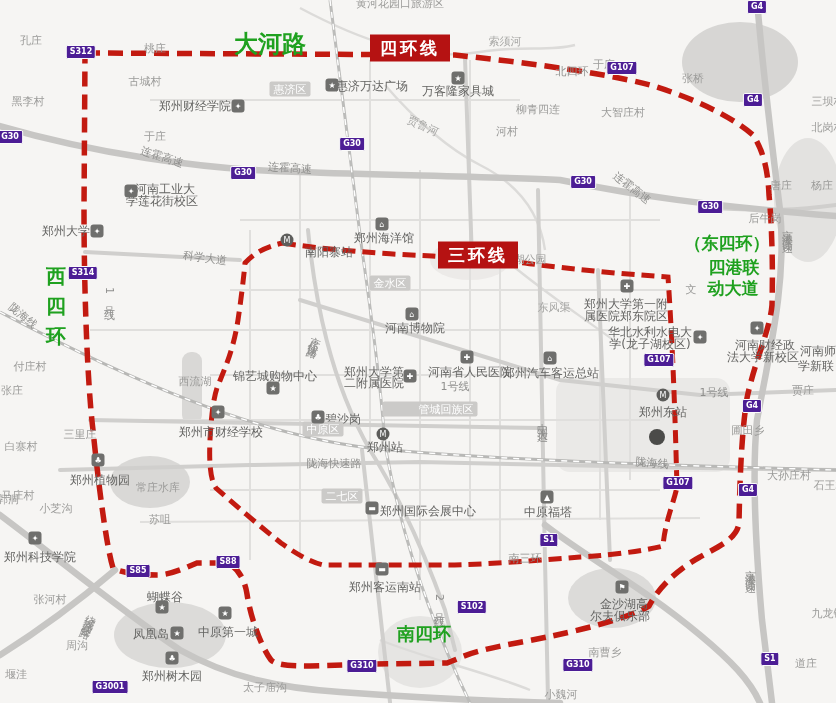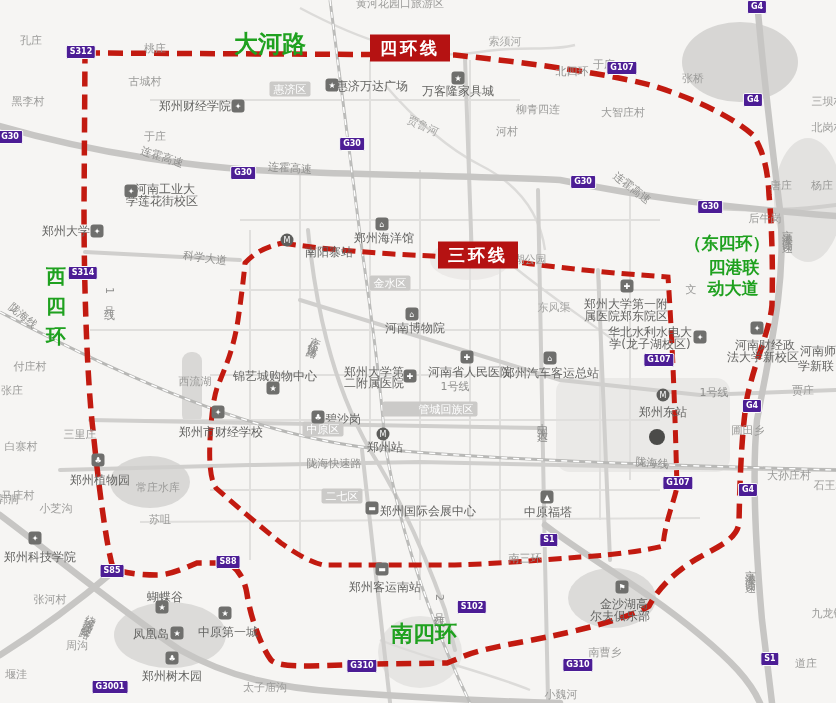--- a/index.html
+++ b/index.html
@@ -236,21 +236,21 @@
       <span class="shield" style="left: 678px; top: 483px; transform: translate(-50%, -50%);">G107</span>
       <span class="shield" style="left: 757px; top: 7px; transform: translate(-50%, -50%);">G4</span>
       <span class="shield" style="left: 753px; top: 100px; transform: translate(-50%, -50%);">G4</span>
       <span class="shield" style="left: 752px; top: 406px; transform: translate(-50%, -50%);">G4</span>
       <span class="shield" style="left: 748px; top: 490px; transform: translate(-50%, -50%);">G4</span>
       <span class="shield" style="left: 549px; top: 540px; transform: translate(-50%, -50%);">S1</span>
       <span class="shield" style="left: 770px; top: 659px; transform: translate(-50%, -50%);">S1</span>
       <span class="shield" style="left: 472px; top: 607px; transform: translate(-50%, -50%);">S102</span>
       <span class="shield" style="left: 81px; top: 52px; transform: translate(-50%, -50%);">S312</span>
       <span class="shield" style="left: 83px; top: 273px; transform: translate(-50%, -50%);">S314</span>
-      <span class="shield" style="left: 112px; top: 571px; transform: translate(-50%, -50%);">S85</span>
+      <span class="shield" style="left: 138px; top: 571px; transform: translate(-50%, -50%);">S85</span>
       <span class="shield" style="left: 228px; top: 562px; transform: translate(-50%, -50%);">S88</span>
       <span class="shield" style="left: 362px; top: 666px; transform: translate(-50%, -50%);">G310</span>
       <span class="shield" style="left: 578px; top: 665px; transform: translate(-50%, -50%);">G310</span>
       <span class="shield" style="left: 110px; top: 687px; transform: translate(-50%, -50%);">G3001</span>
       <span class="poi school" style="left: 238px; top: 106px; transform: translate(-50%, -50%);">✦</span>
       <span class="poi school" style="left: 131px; top: 191px; transform: translate(-50%, -50%);">✦</span>
       <span class="poi school" style="left: 97px; top: 231px; transform: translate(-50%, -50%);">✦</span>
       <span class="poi school" style="left: 218px; top: 412px; transform: translate(-50%, -50%);">✦</span>
       <span class="poi school" style="left: 700px; top: 337px; transform: translate(-50%, -50%);">✦</span>
       <span class="poi school" style="left: 757px; top: 328px; transform: translate(-50%, -50%);">✦</span>
@@ -275,20 +275,20 @@
       <span class="poi star" style="left: 458px; top: 78px; transform: translate(-50%, -50%);">★</span>
       <span class="poi star" style="left: 273px; top: 388px; transform: translate(-50%, -50%);">★</span>
       <span class="poi star" style="left: 162px; top: 607px; transform: translate(-50%, -50%);">★</span>
       <span class="poi star" style="left: 177px; top: 633px; transform: translate(-50%, -50%);">★</span>
       <span class="poi star" style="left: 225px; top: 613px; transform: translate(-50%, -50%);">★</span>
       <span class="poi bigdot" style="left: 657px; top: 437px; transform: translate(-50%, -50%);"></span>
     </div>
 
   <div class="green" style="left:270px;top:44px;font-size:24px;text-align:right;">大河路</div>
   <div class="green vertical" style="left:57px;top:252px;font-size:20px;">西四环</div>
-  <div class="green" style="left:424px;top:634px;font-size:22px;">南四环</div>
+  <div class="green" style="left:424px;top:634px;font-size:18px;">南四环</div>
   <div class="green" style="left:727px;top:243px;font-size:17px;">（东四环）</div>
   <div class="green" style="left:734px;top:267px;font-size:17px;">四港联</div>
   <div class="green" style="left:733px;top:288px;font-size:17px;">动大道</div>
 
   <div class="badge" style="left:410px;top:48px;">四环线</div>
   <div class="badge" style="left:478px;top:255px;text-align:right;">三环线</div>
 </div>
 
 </body></html>

